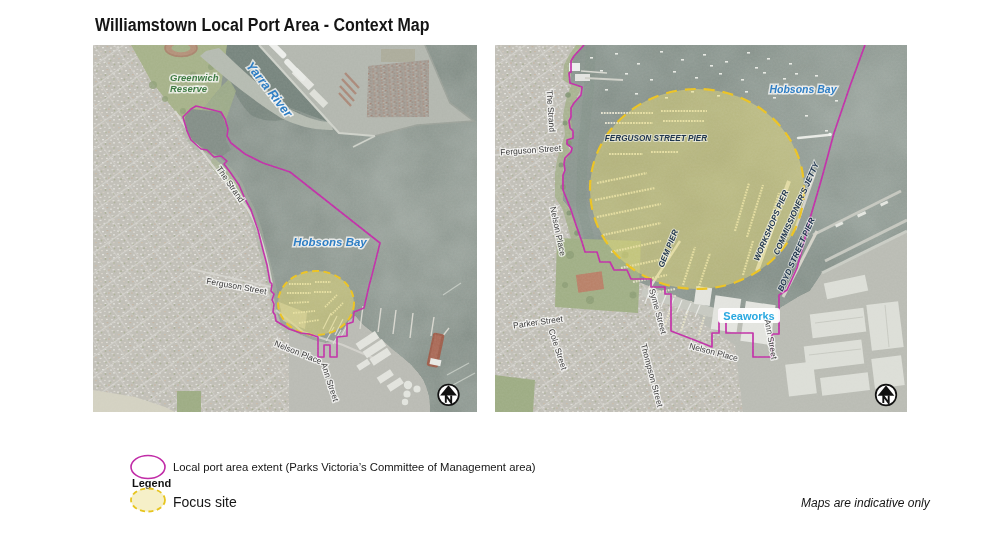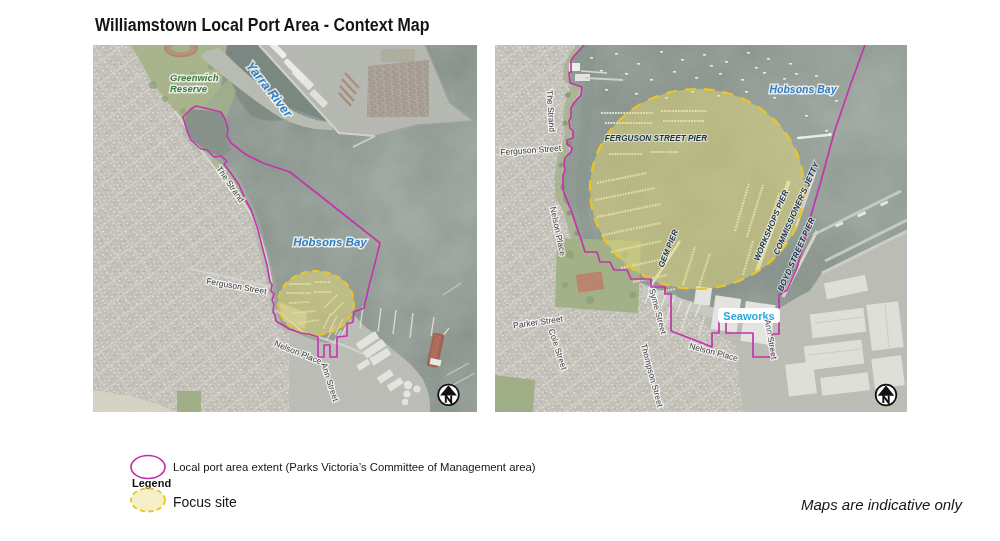--- a/index.html
+++ b/index.html
@@ -557,13 +557,13 @@
 
   <ellipse cx="23" cy="17" rx="17" ry="11.5" fill="none" stroke="#c12ca7" stroke-width="1.6"></ellipse>
 
   <ellipse cx="23" cy="50" rx="17" ry="11.5" fill="#f6f0c8" stroke="#e7c51f" stroke-width="1.8" stroke-dasharray="5 3.5"></ellipse>
 </svg>
 
 <div class="abs" style="left:173px;top:461px;font-size:11.3px;color:#151515;">Local port area extent (Parks Victoria’s Committee of Management area)</div>
 
 <div class="abs" style="left:173px;top:494px;font-size:14px;color:#151515;">Focus site</div>
 
-<div class="abs" style="left:801px;top:496px;font-size:15px;font-style:italic;color:#151515;text-align:right;">Maps are indicative only</div>
+<div class="abs" style="left:801px;top:496px;font-size:12px;font-style:italic;color:#151515;text-align:right;">Maps are indicative only</div>
 
 </body></html>

